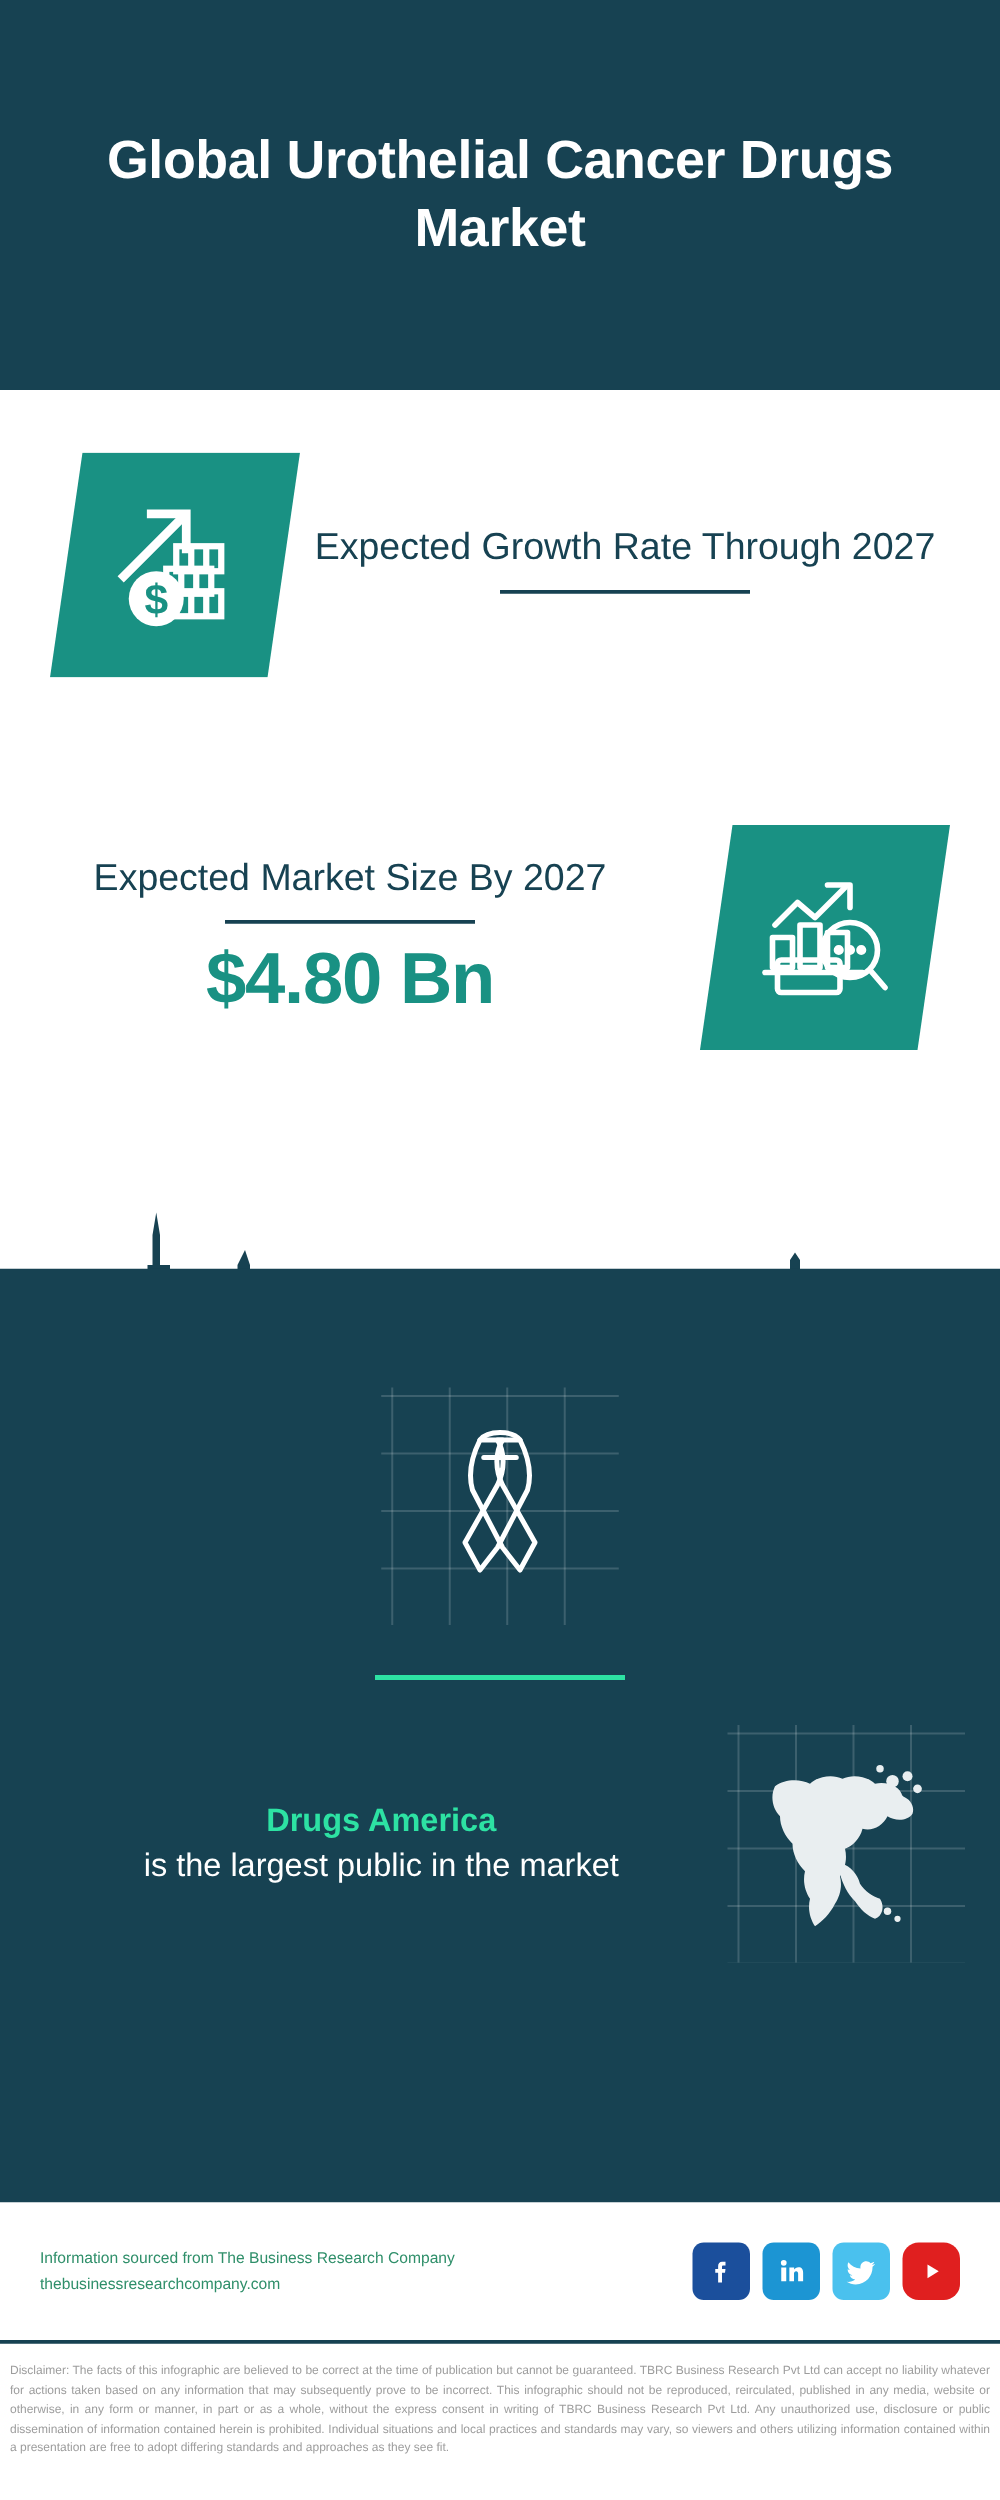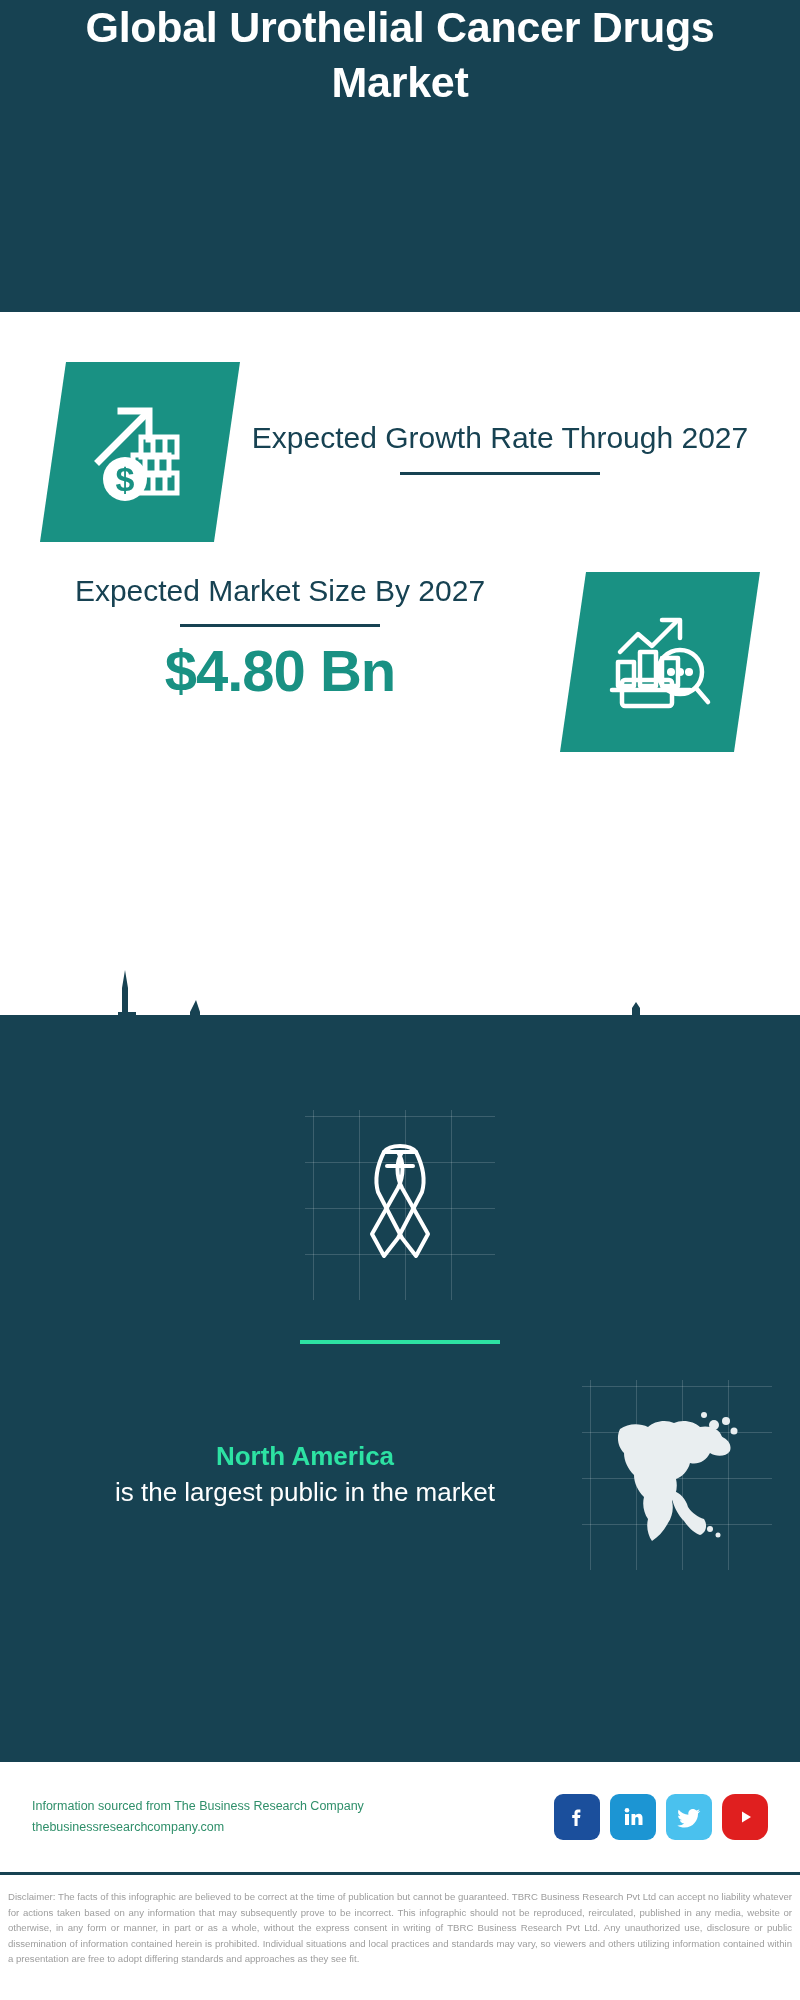--- a/index.html
+++ b/index.html
@@ -9,21 +9,21 @@
     font-family:"Liberation Sans", sans-serif;
     position:relative;
     overflow:hidden;
   }
   .page { width:800px; height:2000px; position:relative; background:#ffffff; }
 
   
   .header {
     position:absolute; left:0; top:0; width:800px; height:312px;
     background:#174252;
-    display:flex; align-items:flex-start; justify-content:center;
+    display:flex; align-items:center; justify-content:center;
   }
   .header-title {
     color:#ffffff;
     font-size:43px;
     font-weight:bold;
     line-height:1.28;
     text-align:center;
     letter-spacing:-0.3px;
     max-width:640px;
   }
@@ -50,22 +50,22 @@
   .stat-rule {
     width:200px; height:3px; background:#174252;
     margin:14px auto 10px auto;
   }
   .stat-value {
     color:#199183; font-size:58px; font-weight:bold; letter-spacing:-1px;
   }
 
   
   .stat2 {
-    position:absolute; left:0; top:572px; width:800px; height:280px;
-    display:flex; align-items:flex-start;gap:30px;
+    position:absolute; left:0; top:610px; width:800px; height:280px;
+    display:flex; align-items:center;gap:30px;
   }
   .stat2-text { flex:1; text-align:center; padding-left:30px; }
   .para-right {
     margin-right:40px;
     clip-path: polygon(13% 0, 100% 0, 87% 100%, 0% 100%);
   }
 
   
   .dark-panel {
     position:absolute; left:0; top:1015px; width:800px; height:747px;
@@ -221,21 +221,21 @@
             <line x1="43" y1="36" x2="69" y2="36"></line>
           </g>
         </svg>
       </div>
     </div>
 
     <div class="panel-rule"></div>
 
     <div class="row">
       <div class="msg">
-        <div class="msg-head">North America</div>
+        <div class="msg-head">Drugs America</div>
         <div class="msg-sub">is the largest public in the market</div>
       </div>
       <div class="icon-box">
         <div class="grid-bg"></div>
         <svg width="150" height="160" viewBox="0 0 150 160" style="position:relative" aria-hidden="true">
           <g fill="#e9eef0">
             <path d="M18,34 C26,28 38,28 46,32 C52,26 64,24 72,28 C80,24 92,26 98,32 C108,30 118,34 120,42 C126,44 130,50 128,56 C124,62 114,62 108,58 C104,66 96,70 88,68 C86,76 80,82 74,84 C76,92 74,100 70,106 C72,114 70,122 66,128 C62,136 56,142 50,146 C46,140 44,132 46,124 C42,118 40,110 42,102 C36,96 32,88 32,80 C26,74 22,66 22,58 C16,52 14,42 18,34 Z"></path>
             <path d="M72,96 C78,98 84,104 86,112 C90,118 96,122 102,124 C106,130 104,138 98,140 C92,138 86,132 82,126 C76,120 72,112 70,104 Z"></path>
             <circle cx="112" cy="30" r="5"></circle>
             <circle cx="124" cy="26" r="4"></circle>

